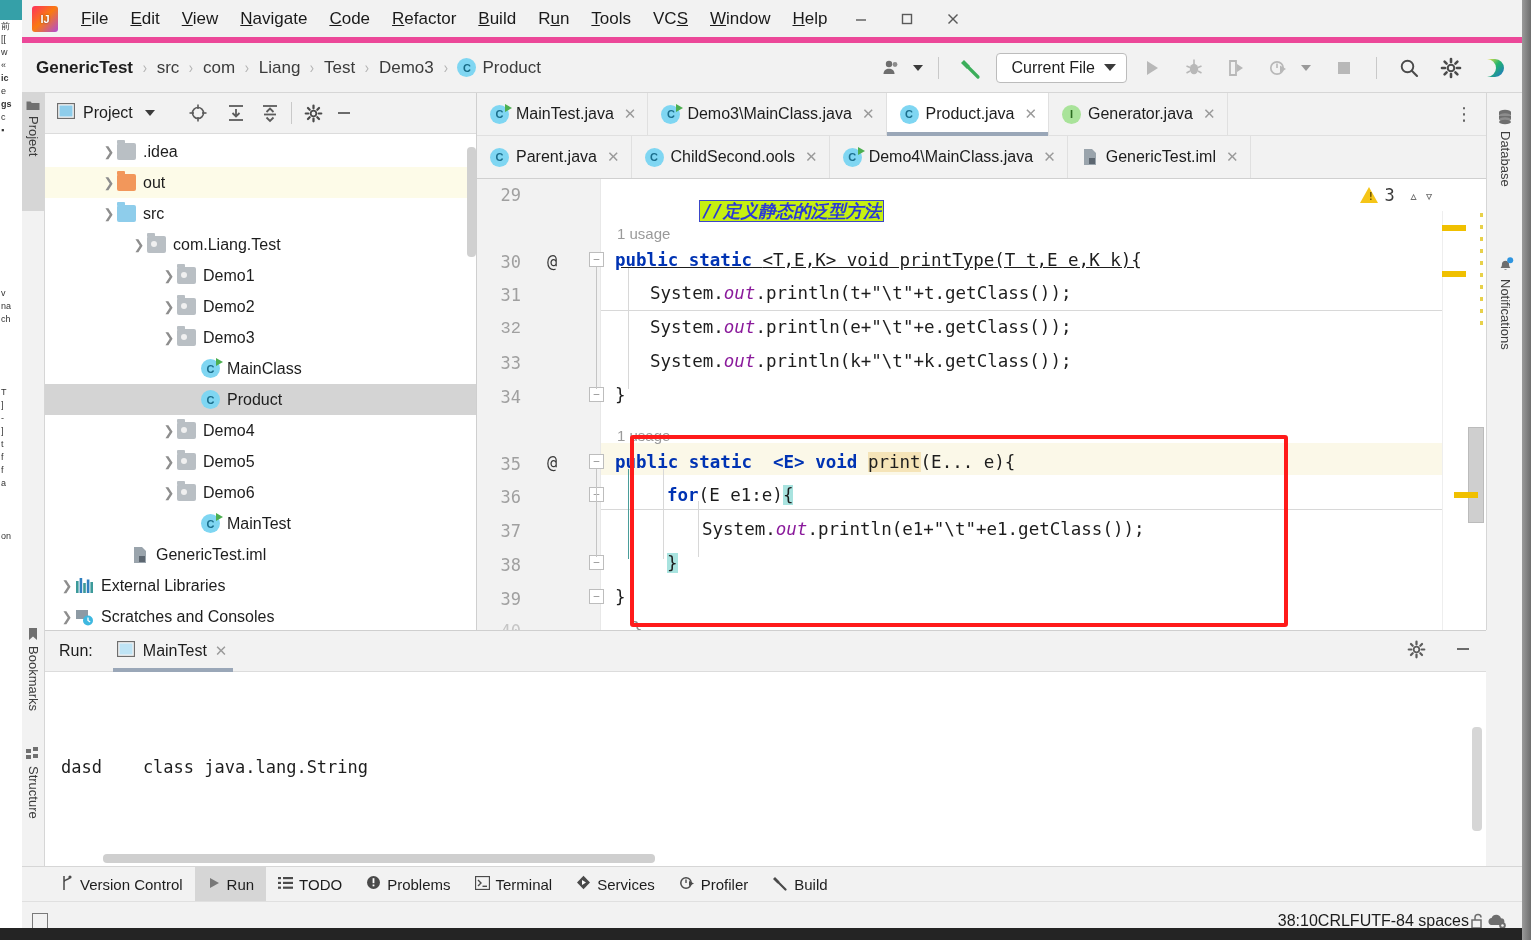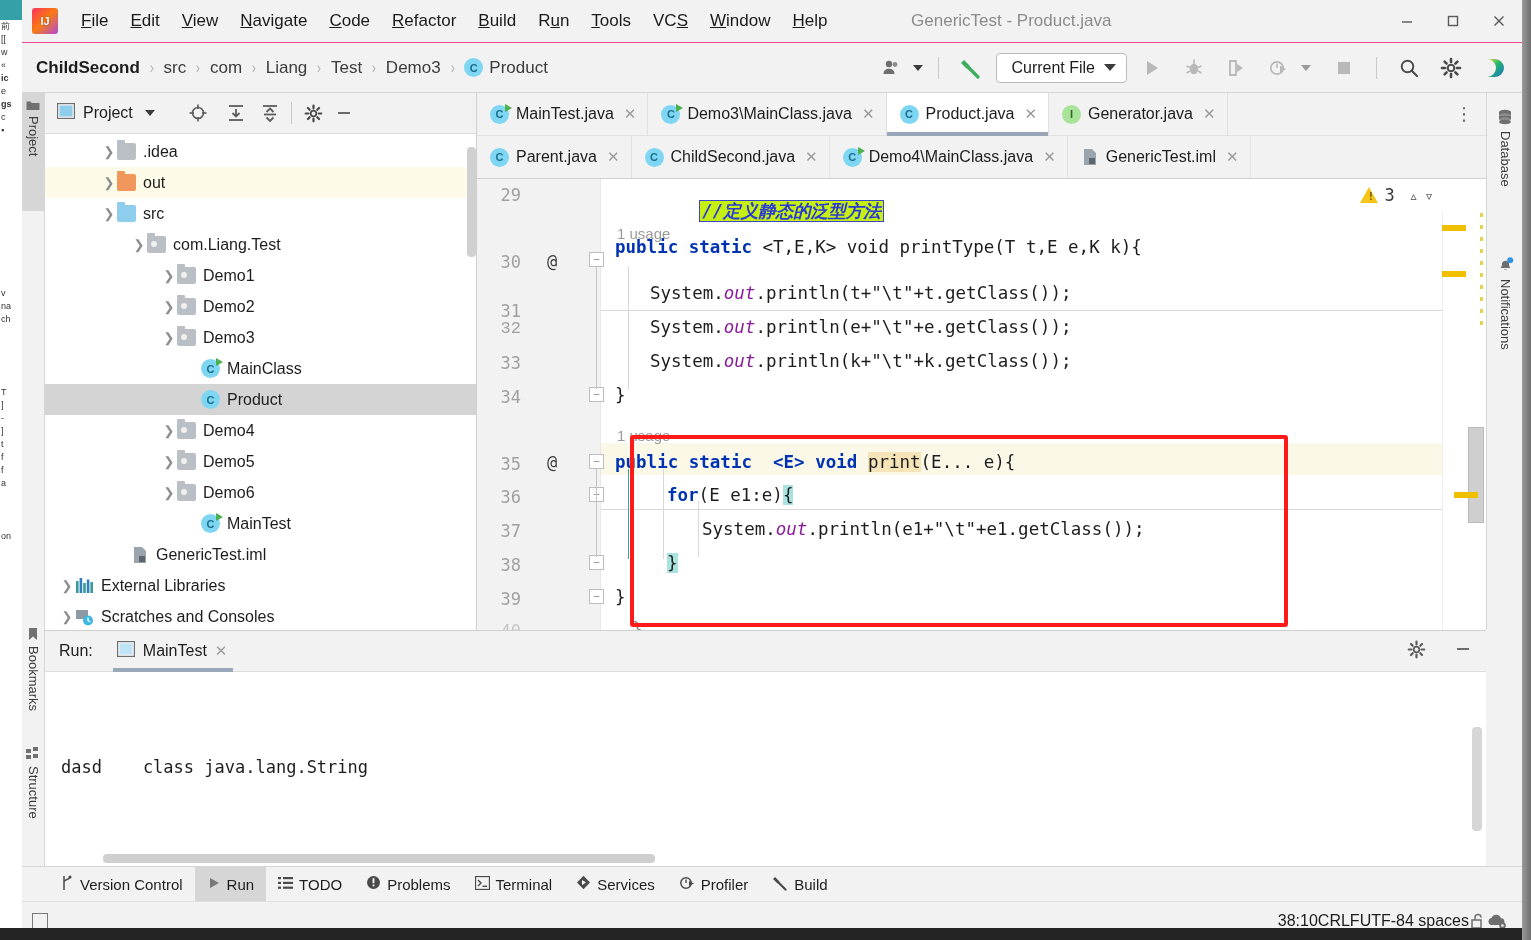--- a/index.html
+++ b/index.html
@@ -27,21 +27,21 @@
   }
   .bg-right-edge {
     position:absolute; right:0; top:0; width:9px; height:940px;
     background: linear-gradient(90deg,#9a9a9a,#6d6d6d);
   }
 
   
   .menubar {
     position: absolute; left: 22px; top: 0; width: 1500px; height: 43px;
     background: #f2f2f2; display: flex; align-items: center;
-    border-bottom: 1px solid #ec4899;
+    border-bottom: 6px solid #ec4899;
   }
   .ij-logo {
     width: 26px; height: 26px; margin-left: 10px; margin-right: 12px;
     position: relative; border-radius: 3px; overflow:hidden;
     background: linear-gradient(135deg,#fe315d 0%,#f97a12 48%,#b04bd6 100%);
     flex: 0 0 auto;
   }
   .ij-logo::after {
     content: "IJ"; position: absolute; left: 0; top: 0; right: 0; bottom: 0;
     color: #fff; font-size: 11px; font-weight: bold;
@@ -356,42 +356,41 @@
     <div class="menu-item"><u>V</u>iew</div>
     <div class="menu-item"><u>N</u>avigate</div>
     <div class="menu-item"><u>C</u>ode</div>
     <div class="menu-item"><u>R</u>efactor</div>
     <div class="menu-item"><u>B</u>uild</div>
     <div class="menu-item">R<u>u</u>n</div>
     <div class="menu-item"><u>T</u>ools</div>
     <div class="menu-item">VC<u>S</u></div>
     <div class="menu-item"><u>W</u>indow</div>
     <div class="menu-item"><u>H</u>elp</div>
-    <div class="win-title">GenericTest - Product.java</div>
     <div class="win-btn">
       <svg width="16" height="16" viewBox="0 0 16 16">
           <line x1="3" y1="9" x2="13" y2="9" stroke="#5a5a5a" stroke-width="1.4"></line>
         </svg>
     </div>
     <div class="win-btn">
       <svg width="16" height="16" viewBox="0 0 16 16">
           <rect x="3.5" y="3.5" width="9" height="9" fill="none" stroke="#5a5a5a" stroke-width="1.4"></rect>
         </svg>
     </div>
     <div class="win-btn">
       <svg width="16" height="16" viewBox="0 0 16 16">
           <line x1="3.5" y1="3.5" x2="12.5" y2="12.5" stroke="#5a5a5a" stroke-width="1.4"></line>
           <line x1="12.5" y1="3.5" x2="3.5" y2="12.5" stroke="#5a5a5a" stroke-width="1.4"></line>
         </svg>
     </div>
   </div>
 
   <div class="navrow">
     <div class="crumbs">
-      <span class="crumb bold">ChildSecond</span>
+      <span class="crumb bold">GenericTest</span>
       <span class="crumb-sep">›</span>
       <span class="crumb dim">src</span>
       <span class="crumb-sep">›</span>
       <span class="crumb dim">com</span>
       <span class="crumb-sep">›</span>
       <span class="crumb dim">Liang</span>
       <span class="crumb-sep">›</span>
       <span class="crumb dim">Test</span>
       <span class="crumb-sep">›</span>
       <span class="crumb dim">Demo3</span>
@@ -711,21 +710,21 @@
     </div>
 
     <div class="tabsrow second">
       <div class="etab">
         <span class="tab-ci">C</span>
         <span>Parent.java</span>
         <span class="x">✕</span>
       </div>
       <div class="etab">
         <span class="tab-ci">C</span>
-        <span>ChildSecond.java</span>
+        <span>ChildSecond.ools</span>
         <span class="x">✕</span>
       </div>
       <div class="etab">
         <span class="tab-ci run">C</span>
         <span>Demo4\MainClass.java</span>
         <span class="x">✕</span>
       </div>
       <div class="etab">
         <span class="imlicon" style="margin-right:0">
           <svg width="18" height="18" viewBox="0 0 18 18">
@@ -741,21 +740,21 @@
     <div class="codearea">
       <div class="gutter"></div>
 
       <div class="linehl" style="top:264px"></div>
 
       <div class="sep-line" style="top:131px"></div>
       <div class="sep-line" style="top:330px;"></div>
 
       <div class="lnum" style="top:6px;">29</div>
       <div class="lnum" style="top:73px;">30</div>
-      <div class="lnum" style="top:122px;">31</div>
+      <div class="lnum" style="top:106px;">31</div>
       <div class="lnum" style="top:140px;font-family:Liberation Mono, monospace;">32</div>
       <div class="lnum" style="top:174px;">33</div>
       <div class="lnum" style="top:208px;">34</div>
       <div class="lnum" style="top:275px;">35</div>
       <div class="lnum" style="top:308px;">36</div>
       <div class="lnum" style="top:342px;">37</div>
       <div class="lnum" style="top:376px;">38</div>
       <div class="lnum" style="top:410px;">39</div>
       <div class="lnum" style="top:442px;color:#c6c6c6">40</div>
 
@@ -775,21 +774,21 @@
       <div class="indent-guide" style="left:151px;top:88px;height:122px"></div>
       <div class="indent-guide teal" style="left:151px;top:290px;height:90px"></div>
       <div class="indent-guide" style="left:186px;top:290px;height:90px"></div>
       <div class="indent-guide" style="left:221px;top:322px;height:56px"></div>
 
       <div class="code-line" style="top:6px;">
         <span class="cmt-hl">//定义静态的泛型方法</span>
       </div>
       <div class="code-line usage" style="top:47px;left:140px;">1 usage</div>
 
-      <div class="code-line" style="top:60px;"><span class="kw">public static </span><span>&lt;T,E,K&gt; void printType(T t,E e,K k){</span></div>
+      <div class="code-line" style="top:73px;text-decoration:underline;"><span class="kw">public static </span><span>&lt;T,E,K&gt; void printType(T t,E e,K k){</span></div>
 
       <div class="code-line" style="top:106px;left:173px;">System.<span class="stat">out</span>.println(t+"\t"+t.getClass());</div>
       <div class="code-line" style="top:140px;left:173px;">System.<span class="stat">out</span>.println(e+"\t"+e.getClass());</div>
       <div class="code-line" style="top:174px;left:173px;">System.<span class="stat">out</span>.println(k+"\t"+k.getClass());</div>
       <div class="code-line" style="top:208px;">}</div>
 
       <div class="code-line usage" style="top:249px;left:140px;">1 usage</div>
 
       <div class="code-line" style="top:275px;"><span class="kw">public static </span><span class="kw"> &lt;E&gt; void </span><span class="tok-hl">print</span><span>(E... e){</span></div>
 

